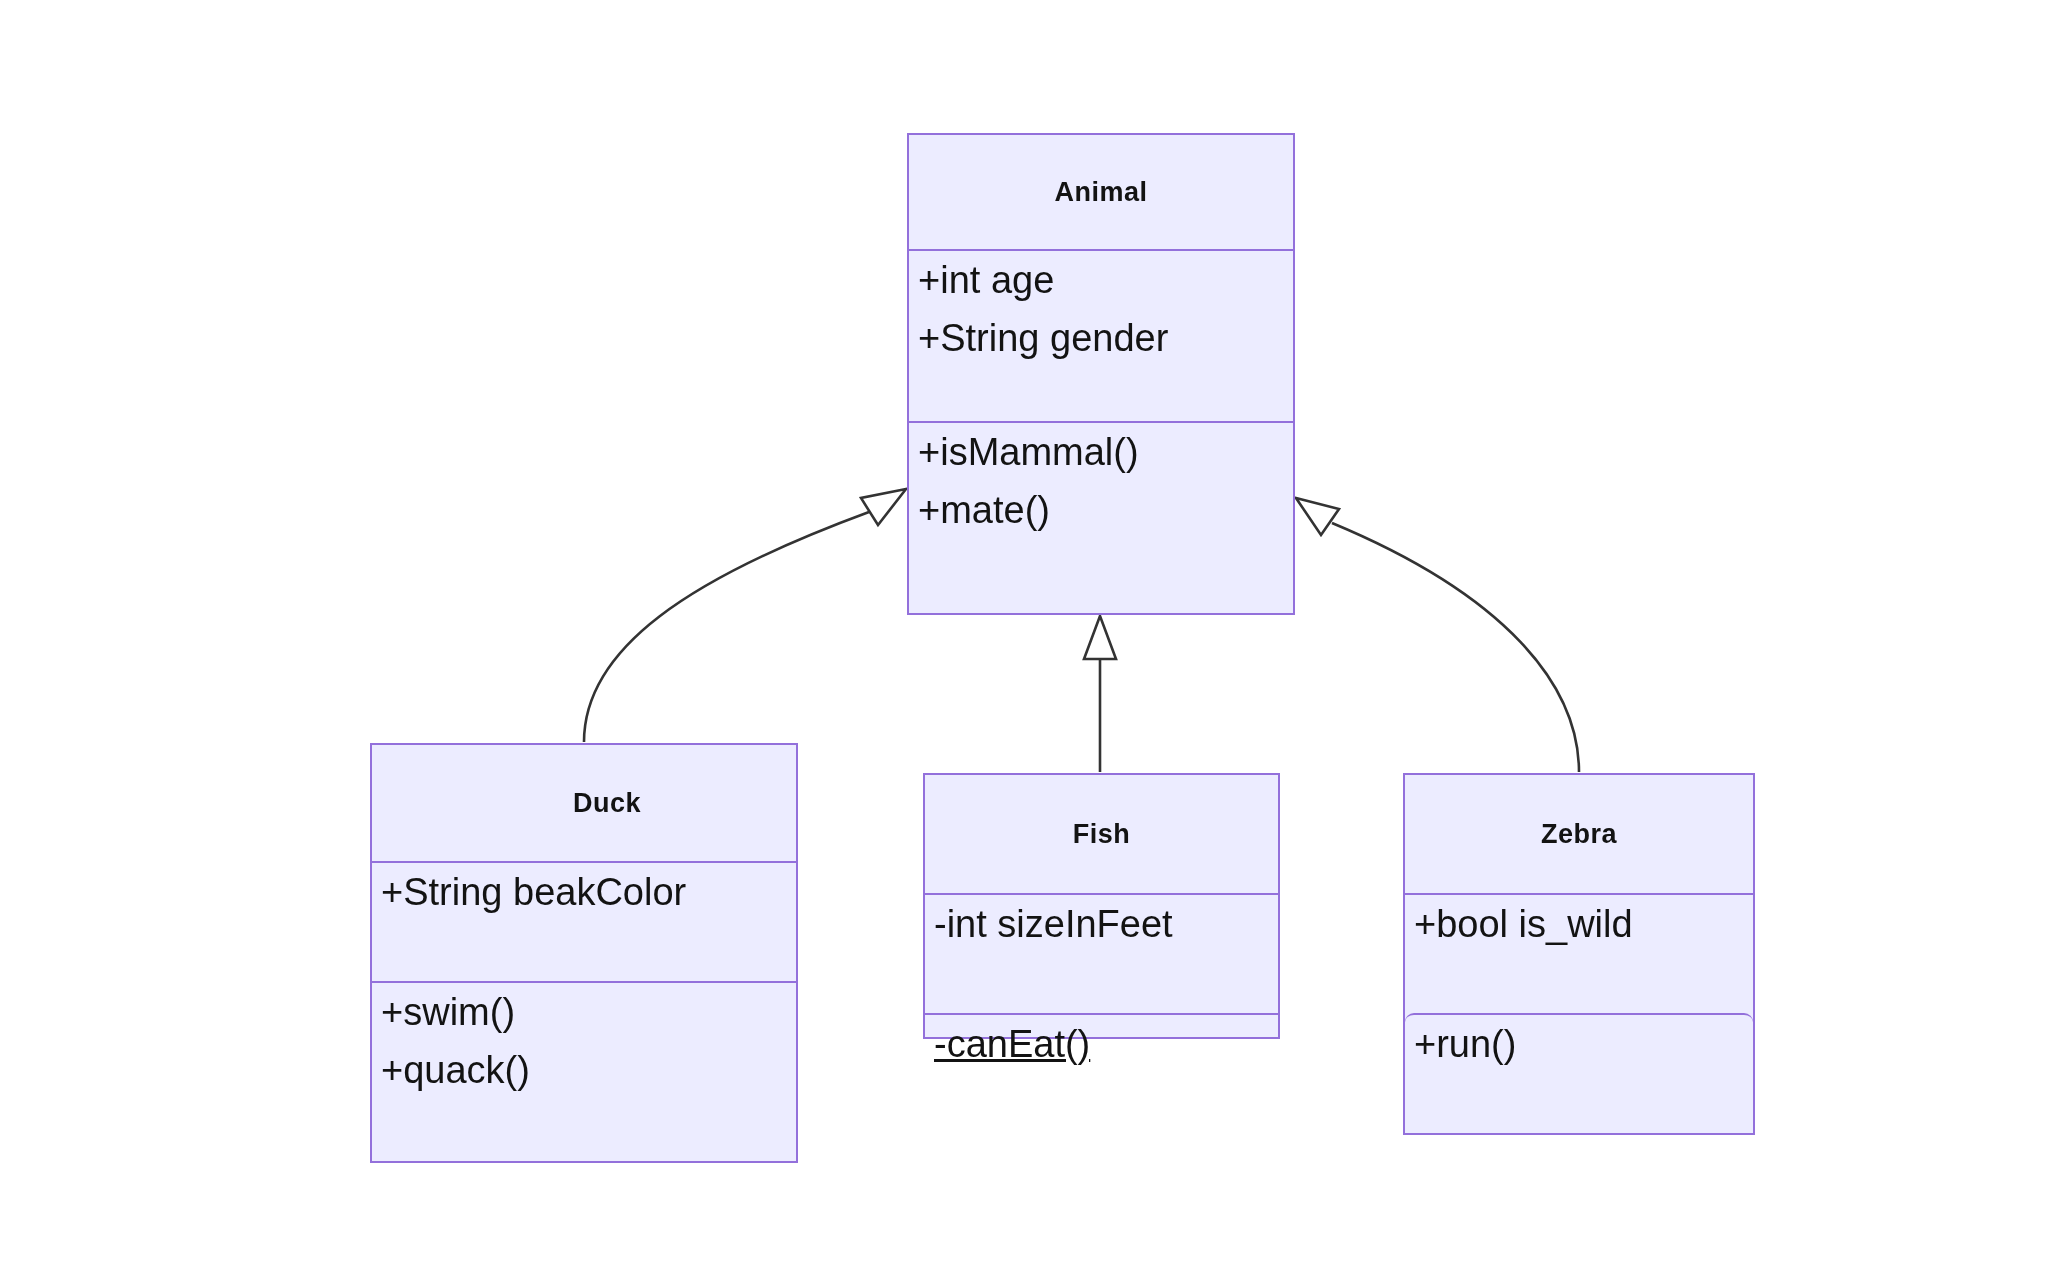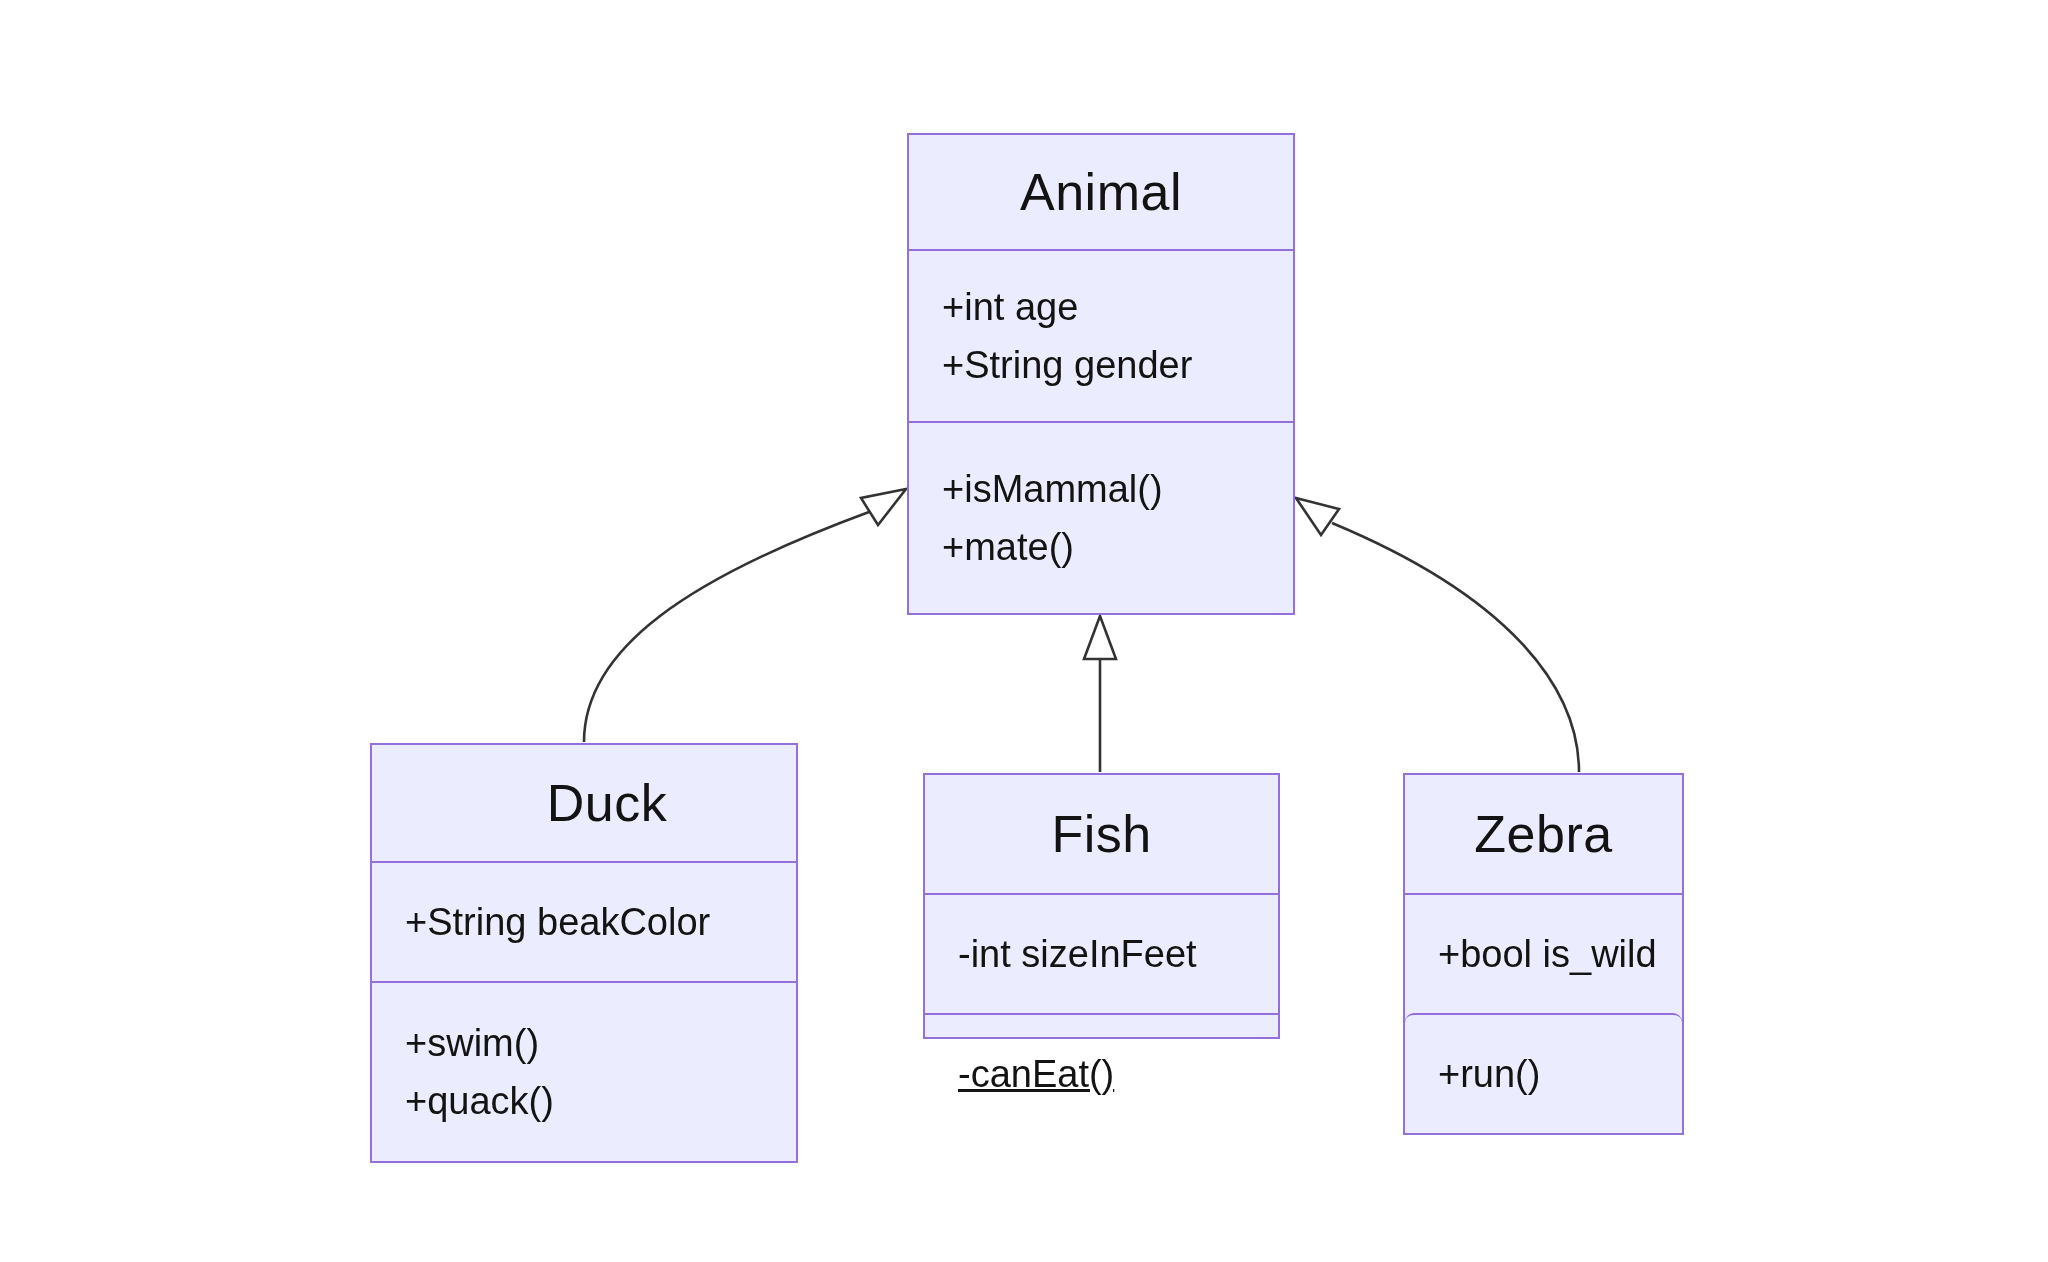--- a/index.html
+++ b/index.html
@@ -45,30 +45,29 @@
     position: absolute;
     background: var(--node-fill);
     border: 2px solid var(--node-border);
     display: flex;
     flex-direction: column;
   }
   .uml-title {
     display: flex;
     align-items: center;
     justify-content: center;
-    font-weight: normal;
-    font-size: 52px;
+    font-weight: bold;
+    font-size: 27px;
     letter-spacing: 0.5px;
   }
   .uml-section {
     border-top: 2px solid var(--node-border);
     display: flex;
     flex-direction: column;
-    justify-content: center;
-    padding-left: 33px;
+    padding-left: 9px;
     padding-right: 10px;
   }
   .uml-member {
     font-size: 38px;
     line-height: 58px;
     white-space: nowrap;
   }
 </style>
 </head>
 <body>
@@ -113,21 +112,21 @@
   <div class="uml-class" style="left:923px; top:773px; width:357px; height:266px;">
     <div class="uml-title" style="flex:0 0 118px;">Fish</div>
     <div class="uml-section" style="flex:0 0 120px;">
       <div class="uml-member">-int sizeInFeet</div>
     </div>
     <div class="uml-section" style="flex:0 0 120px;text-decoration:underline;">
       <div class="uml-member">-canEat()</div>
     </div>
   </div>
 
-  <div class="uml-class" style="left:1403px; top:773px; width:281px; height:362px;">
+  <div class="uml-class" style="left:1403px; top:773px; width:352px; height:362px;">
     <div class="uml-title" style="flex:0 0 118px;">Zebra</div>
     <div class="uml-section" style="flex:0 0 120px;">
       <div class="uml-member">+bool is_wild</div>
     </div>
     <div class="uml-section" style="flex:0 0 120px;border-radius:9px;">
       <div class="uml-member">+run()</div>
     </div>
   </div>
 
 </div>

